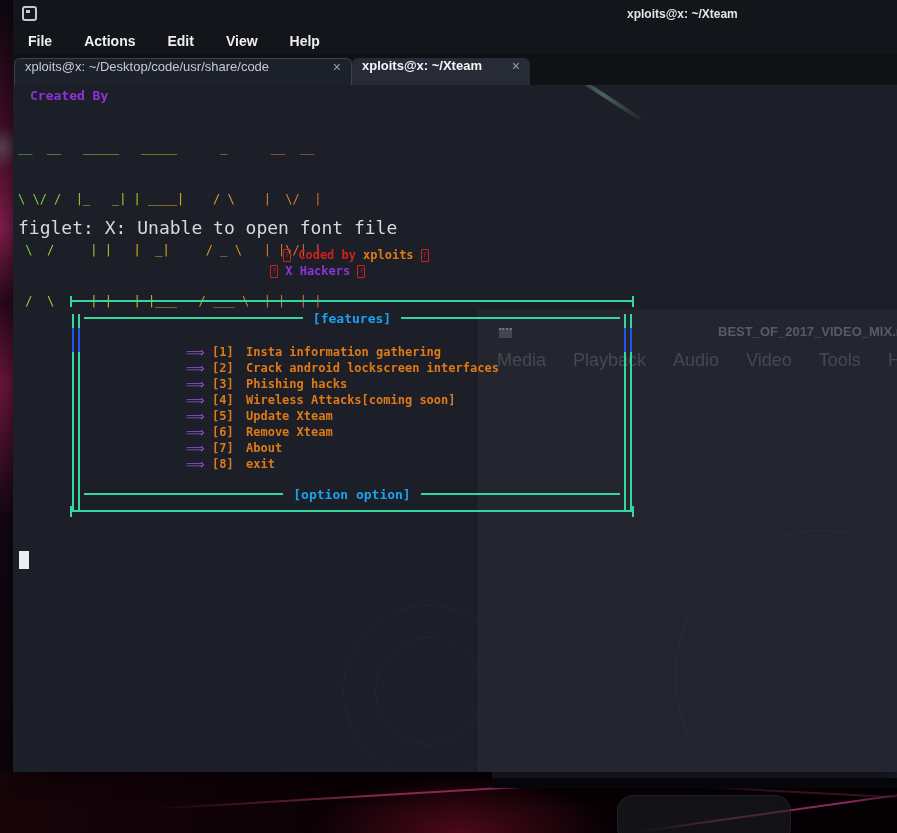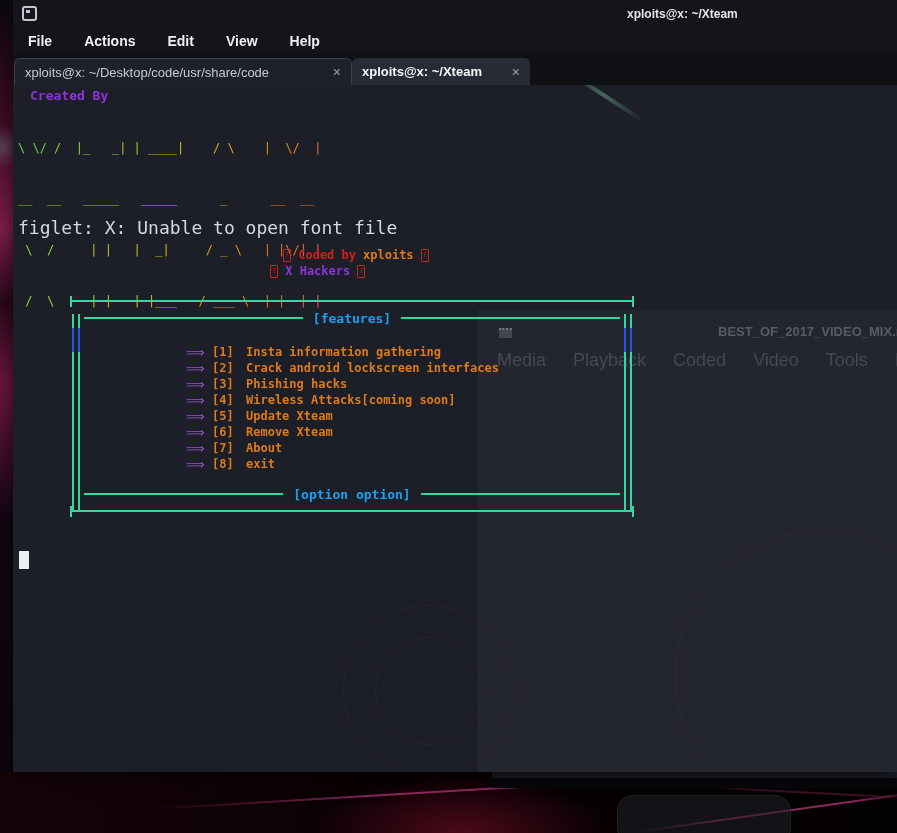--- a/index.html
+++ b/index.html
@@ -30,21 +30,21 @@
   .titlebar{position:relative;height:28px;background:#13151b;}
   .term-icon{position:absolute;left:9px;top:6px;width:15px;height:15px;box-sizing:border-box;
     border:2px solid #c4c8d0;border-radius:3px;background:#15171d;}
   .term-icon::before{content:"";position:absolute;left:2px;top:2px;width:4px;height:3px;background:#c4c8d0;}
   .title-text{position:absolute;left:614px;top:7px;font-size:12px;font-weight:600;color:#e3e5e9;white-space:nowrap;}
 
   .menubar{height:26px;background:#13151b;display:flex;align-items:center;padding-left:8px;gap:18px;}
   .menubar .mitem{padding:2px 7px;font-size:14px;font-weight:600;color:#edeef1;cursor:default;}
 
   .tabbar{height:31px;background:#0f1115;display:flex;align-items:flex-end;padding-left:1px;}
-  .tab{display:inline-flex;align-items:center;box-sizing:border-box;height:27px;border-radius:6px 6px 0 0;
+  .tab{display:inline-flex;box-sizing:border-box;height:27px;border-radius:6px 6px 0 0;
     padding:0 10px;font-size:13px;white-space:nowrap;overflow:hidden;}
   .tab.inactive{width:338px;background:#1d212a;border:1px solid #3b414d;border-bottom:none;color:#c6cad2;}
   .tab.active{width:178px;background:#272b35;color:#f5f6f8;font-weight:bold;}
   .tab .close{margin-left:auto;padding-left:8px;color:#9aa0aa;font-size:14px;font-weight:normal;}
 
   .content{position:absolute;left:0;top:85px;right:0;bottom:0;background:#1c1f28;overflow:hidden;
     font-family:"DejaVu Sans Mono",monospace;}
 
   
   .vlc-bleed{position:absolute;left:465px;top:225px;right:0;bottom:0;
@@ -149,35 +149,35 @@
     </div>
 
     <div class="content">
 
       <div class="vlc-bleed"></div>
       <div class="vlc-icon"></div>
       <div class="vlc-title">BEST_OF_2017_VIDEO_MIX.m</div>
       <div class="vlc-menu">
         <span>Media</span>
         <span>Playback</span>
-        <span>Coded</span>
+        <span>Audio</span>
         <span>Video</span>
         <span>Tools</span>
         <span>Help</span>
       </div>
       <div class="wp-circle circ1"></div>
       <div class="wp-circle circ2"></div>
       <div class="wp-circle circ3"></div>
       <div class="streak"></div>
 
       <div class="created">Created By</div>
 
       <div class="art">
+        <div>__  __   _____   _____      _      __  __ </div>
         <div>\ \/ /  |_   _| | ____|    / \    |  \/  |</div>
-        <div>__  __   _____   _____      _      __  __ </div>
         <div> \  /     | |   |  _|     / _ \   | |\/| |</div>
         <div> /  \     | |   | |___   / ___ \  | |  | |</div>
       </div>
 
       <div class="figlet">figlet: X: Unable to open font file</div>
 
       <div class="credit">
         <span class="tofu">?</span>
         <span class="credit-label">Coded by</span>
         <span class="credit-author">xploits</span>

